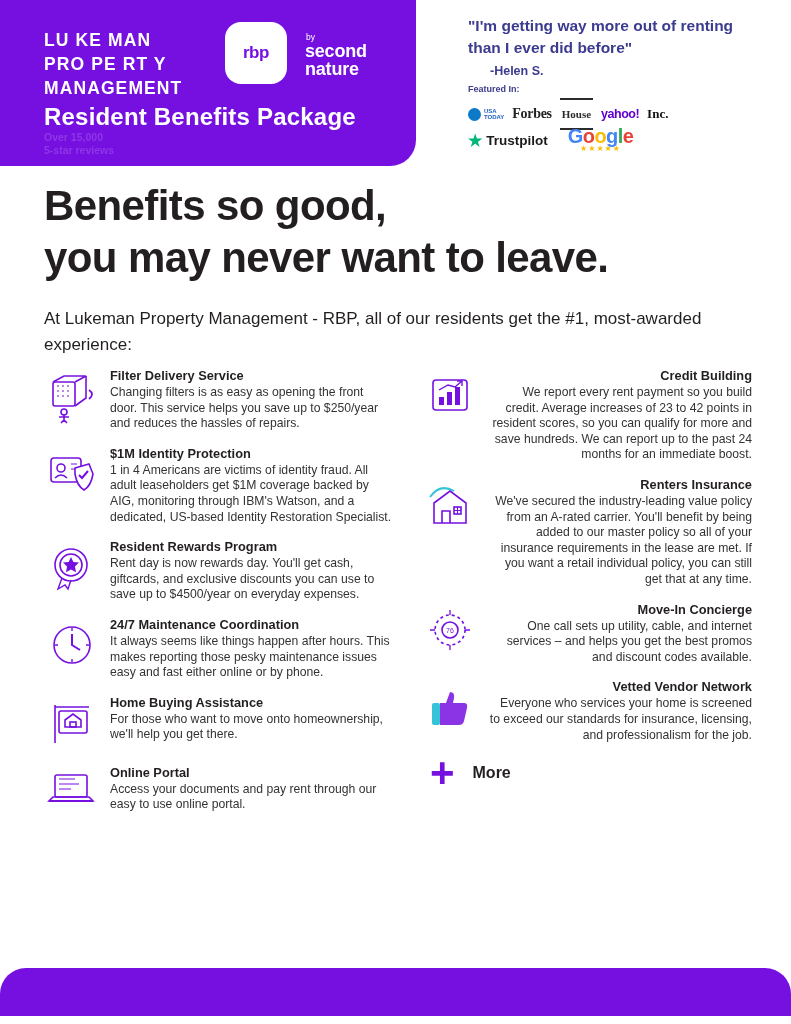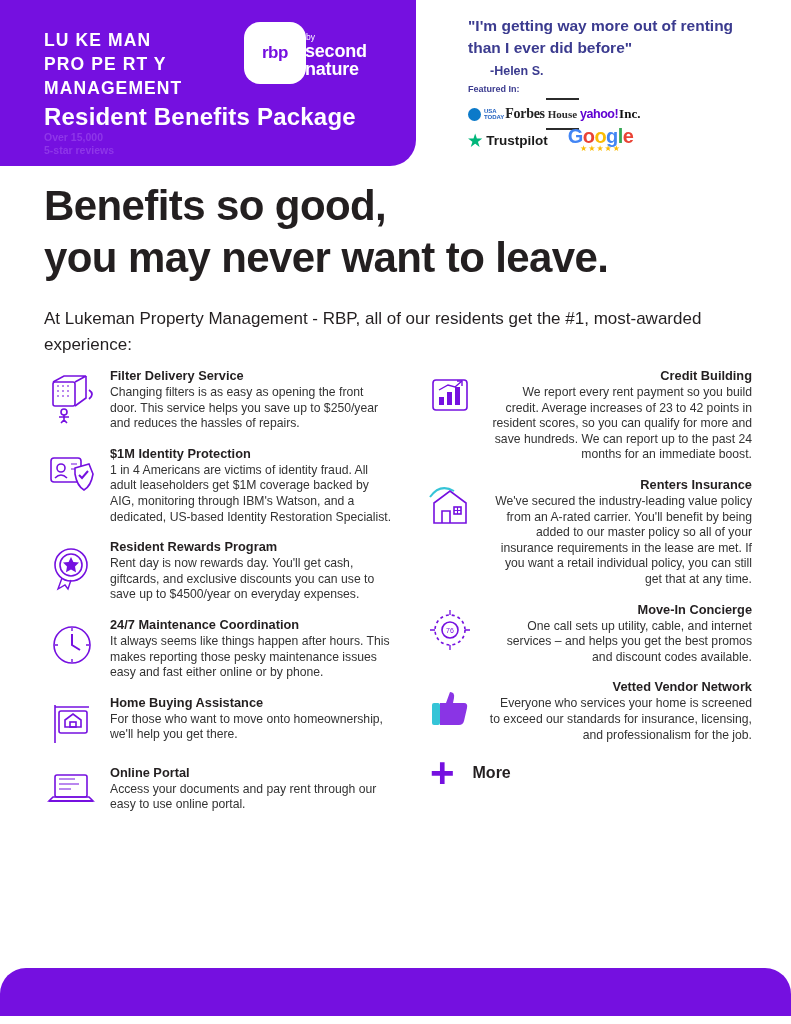--- a/index.html
+++ b/index.html
@@ -53,21 +53,21 @@
     position: absolute;
     left: 44px; top: 131px;
     font-size: 10.5px;
     font-weight: bold;
     line-height: 13px;
     color: #8e36e8;
   }
   
   .rbp-logo {
     position: absolute;
-    left: 244px; top: 22px;
+    left: 225px; top: 22px;
     width: 70px; height: 70px;
   }
   .rbp-blob {
     position: absolute;
     left: 0; top: 0;
     width: 62px; height: 62px;
     background: #ffffff;
     border-radius: 16px;
     transform: rotate(45deg) scale(.82);
   }
@@ -115,21 +115,21 @@
     position: absolute;
     left: 468px; top: 84px;
     font-size: 9px;
     font-weight: bold;
     color: #3b3b8f;
   }
   .logos-row {
     position: absolute;
     left: 468px; top: 98px;
     width: 300px;
-    display: flex; align-items: center; gap: 1px;
+    display: flex; align-items: center; gap: 8px;
   }
   .logos-row2 {
     position: absolute;
     left: 468px; top: 128px;
     width: 300px;
     display: flex; align-items: center; gap: 20px;
   }
   .logo-usatoday {
     display: flex; align-items: center; gap: 3px;
     font-size: 6px; font-weight: bold; color: #1f5fbf; line-height: 6px;

